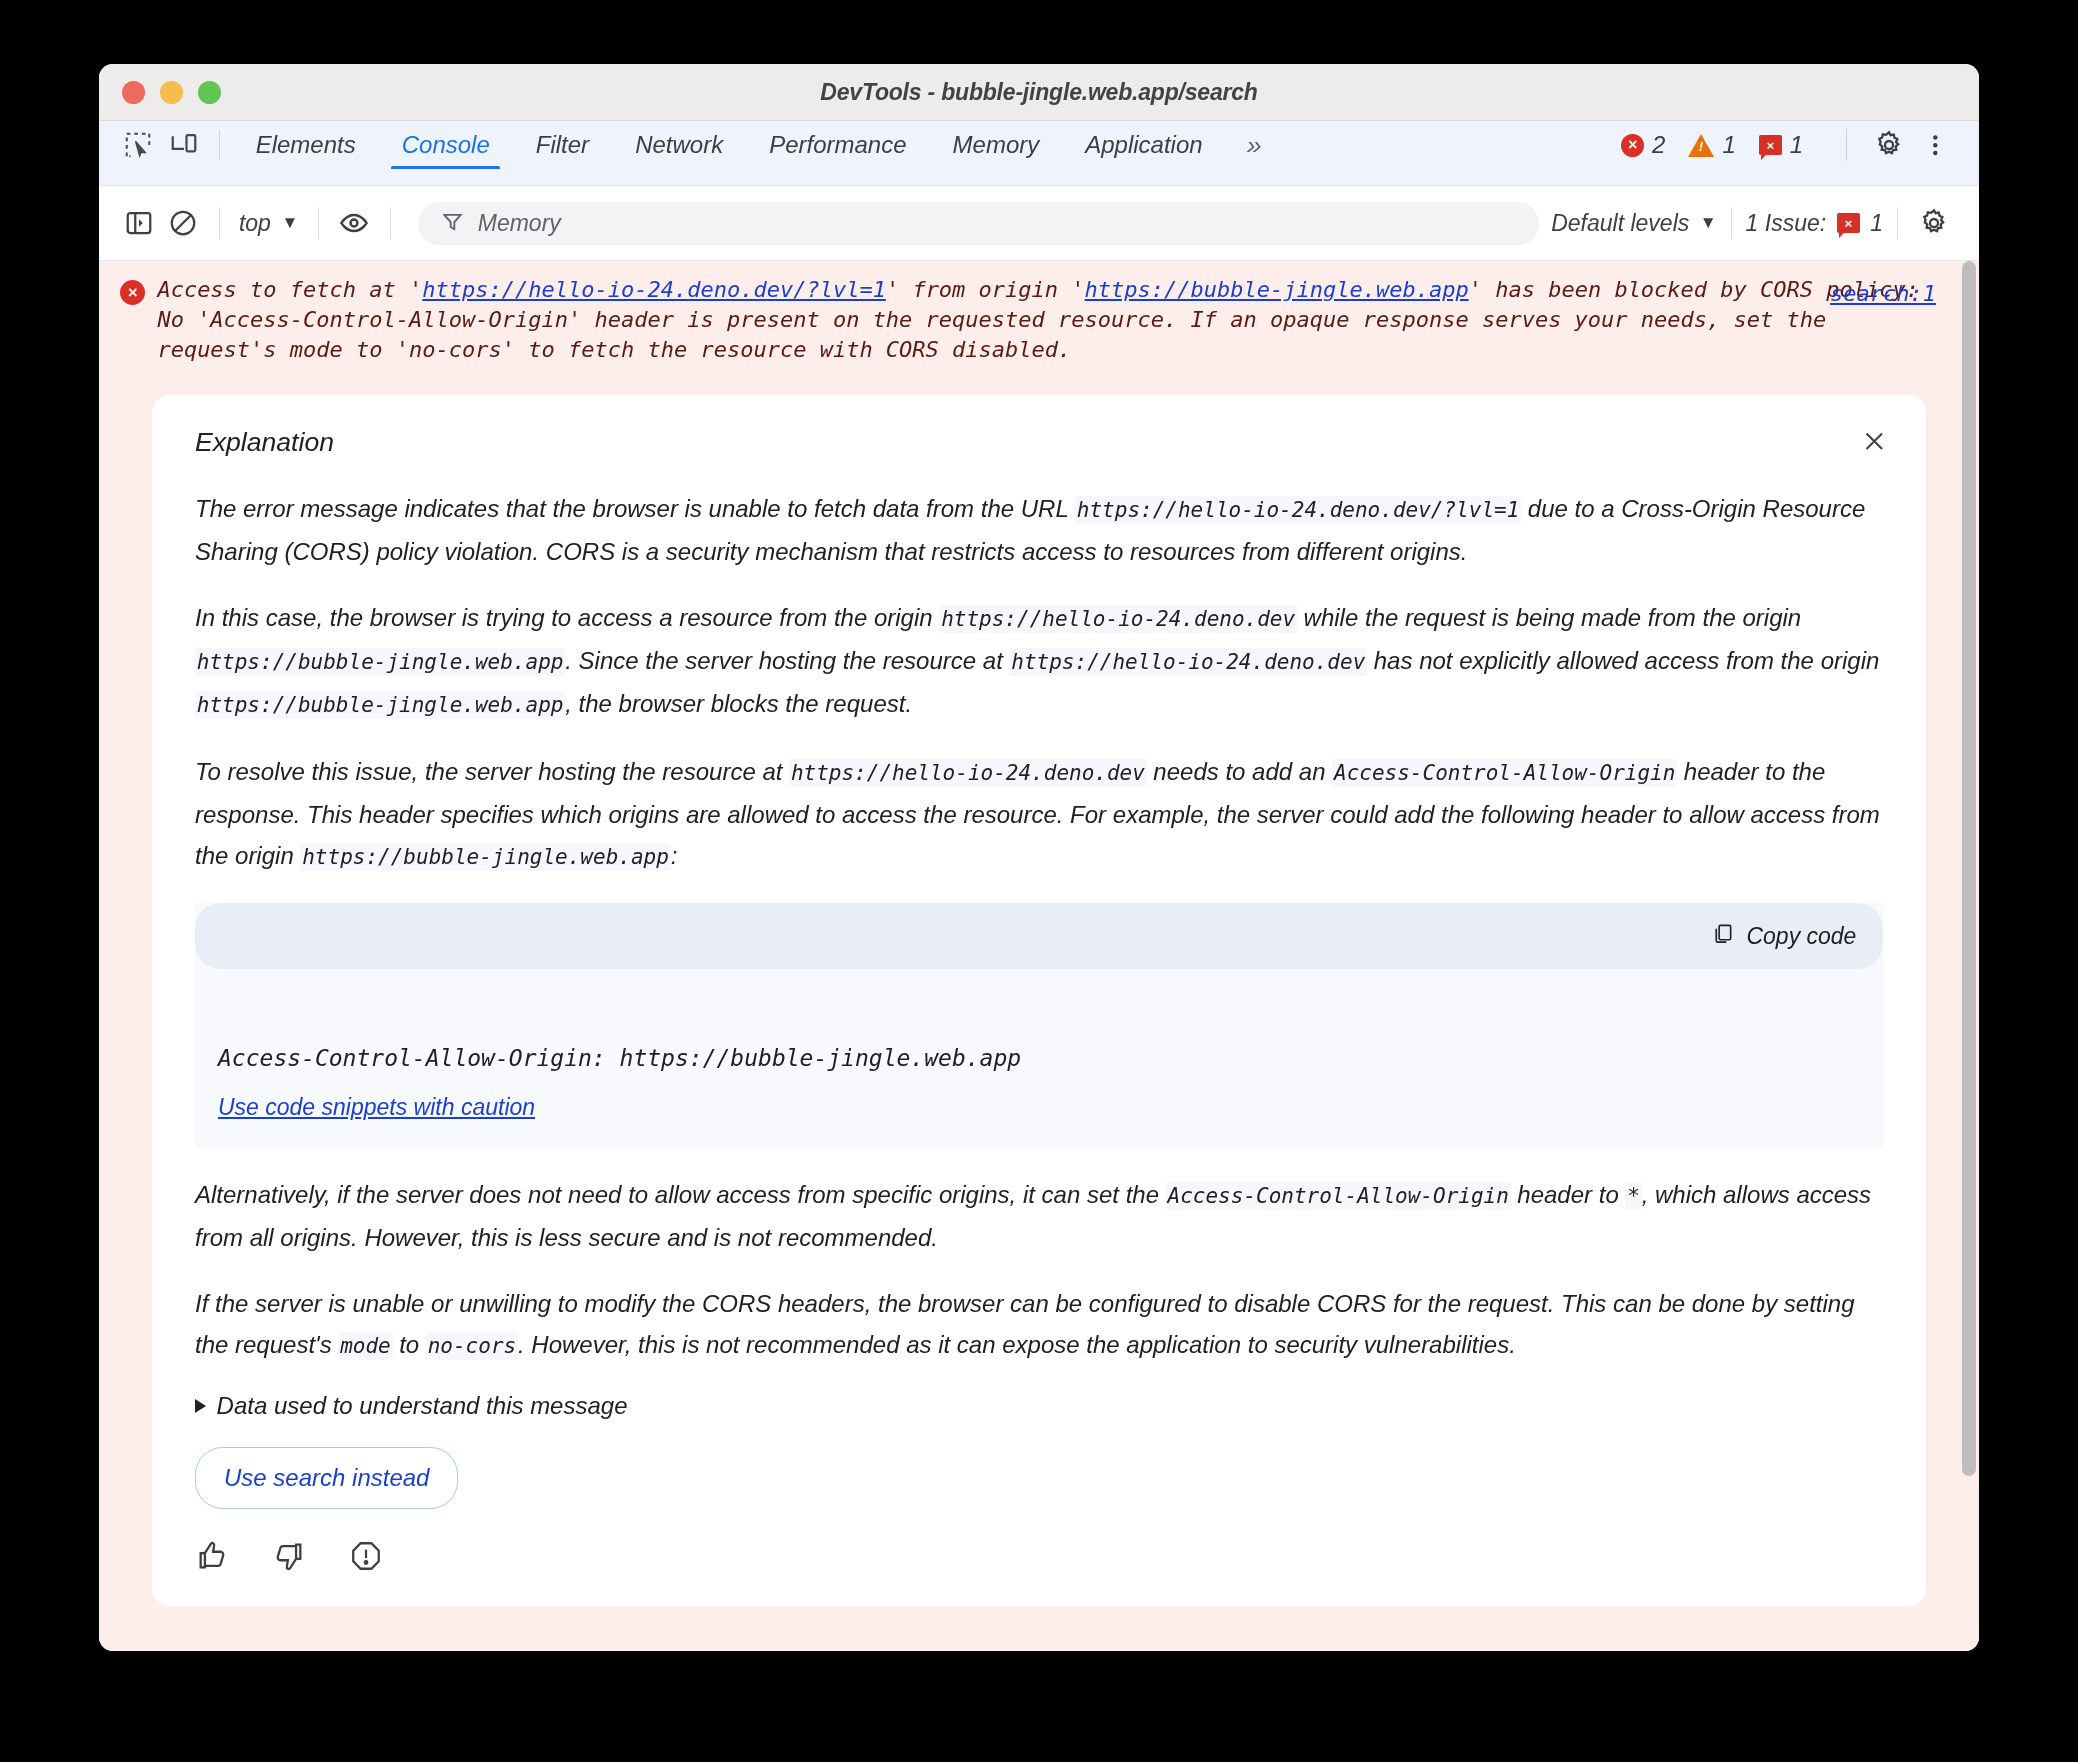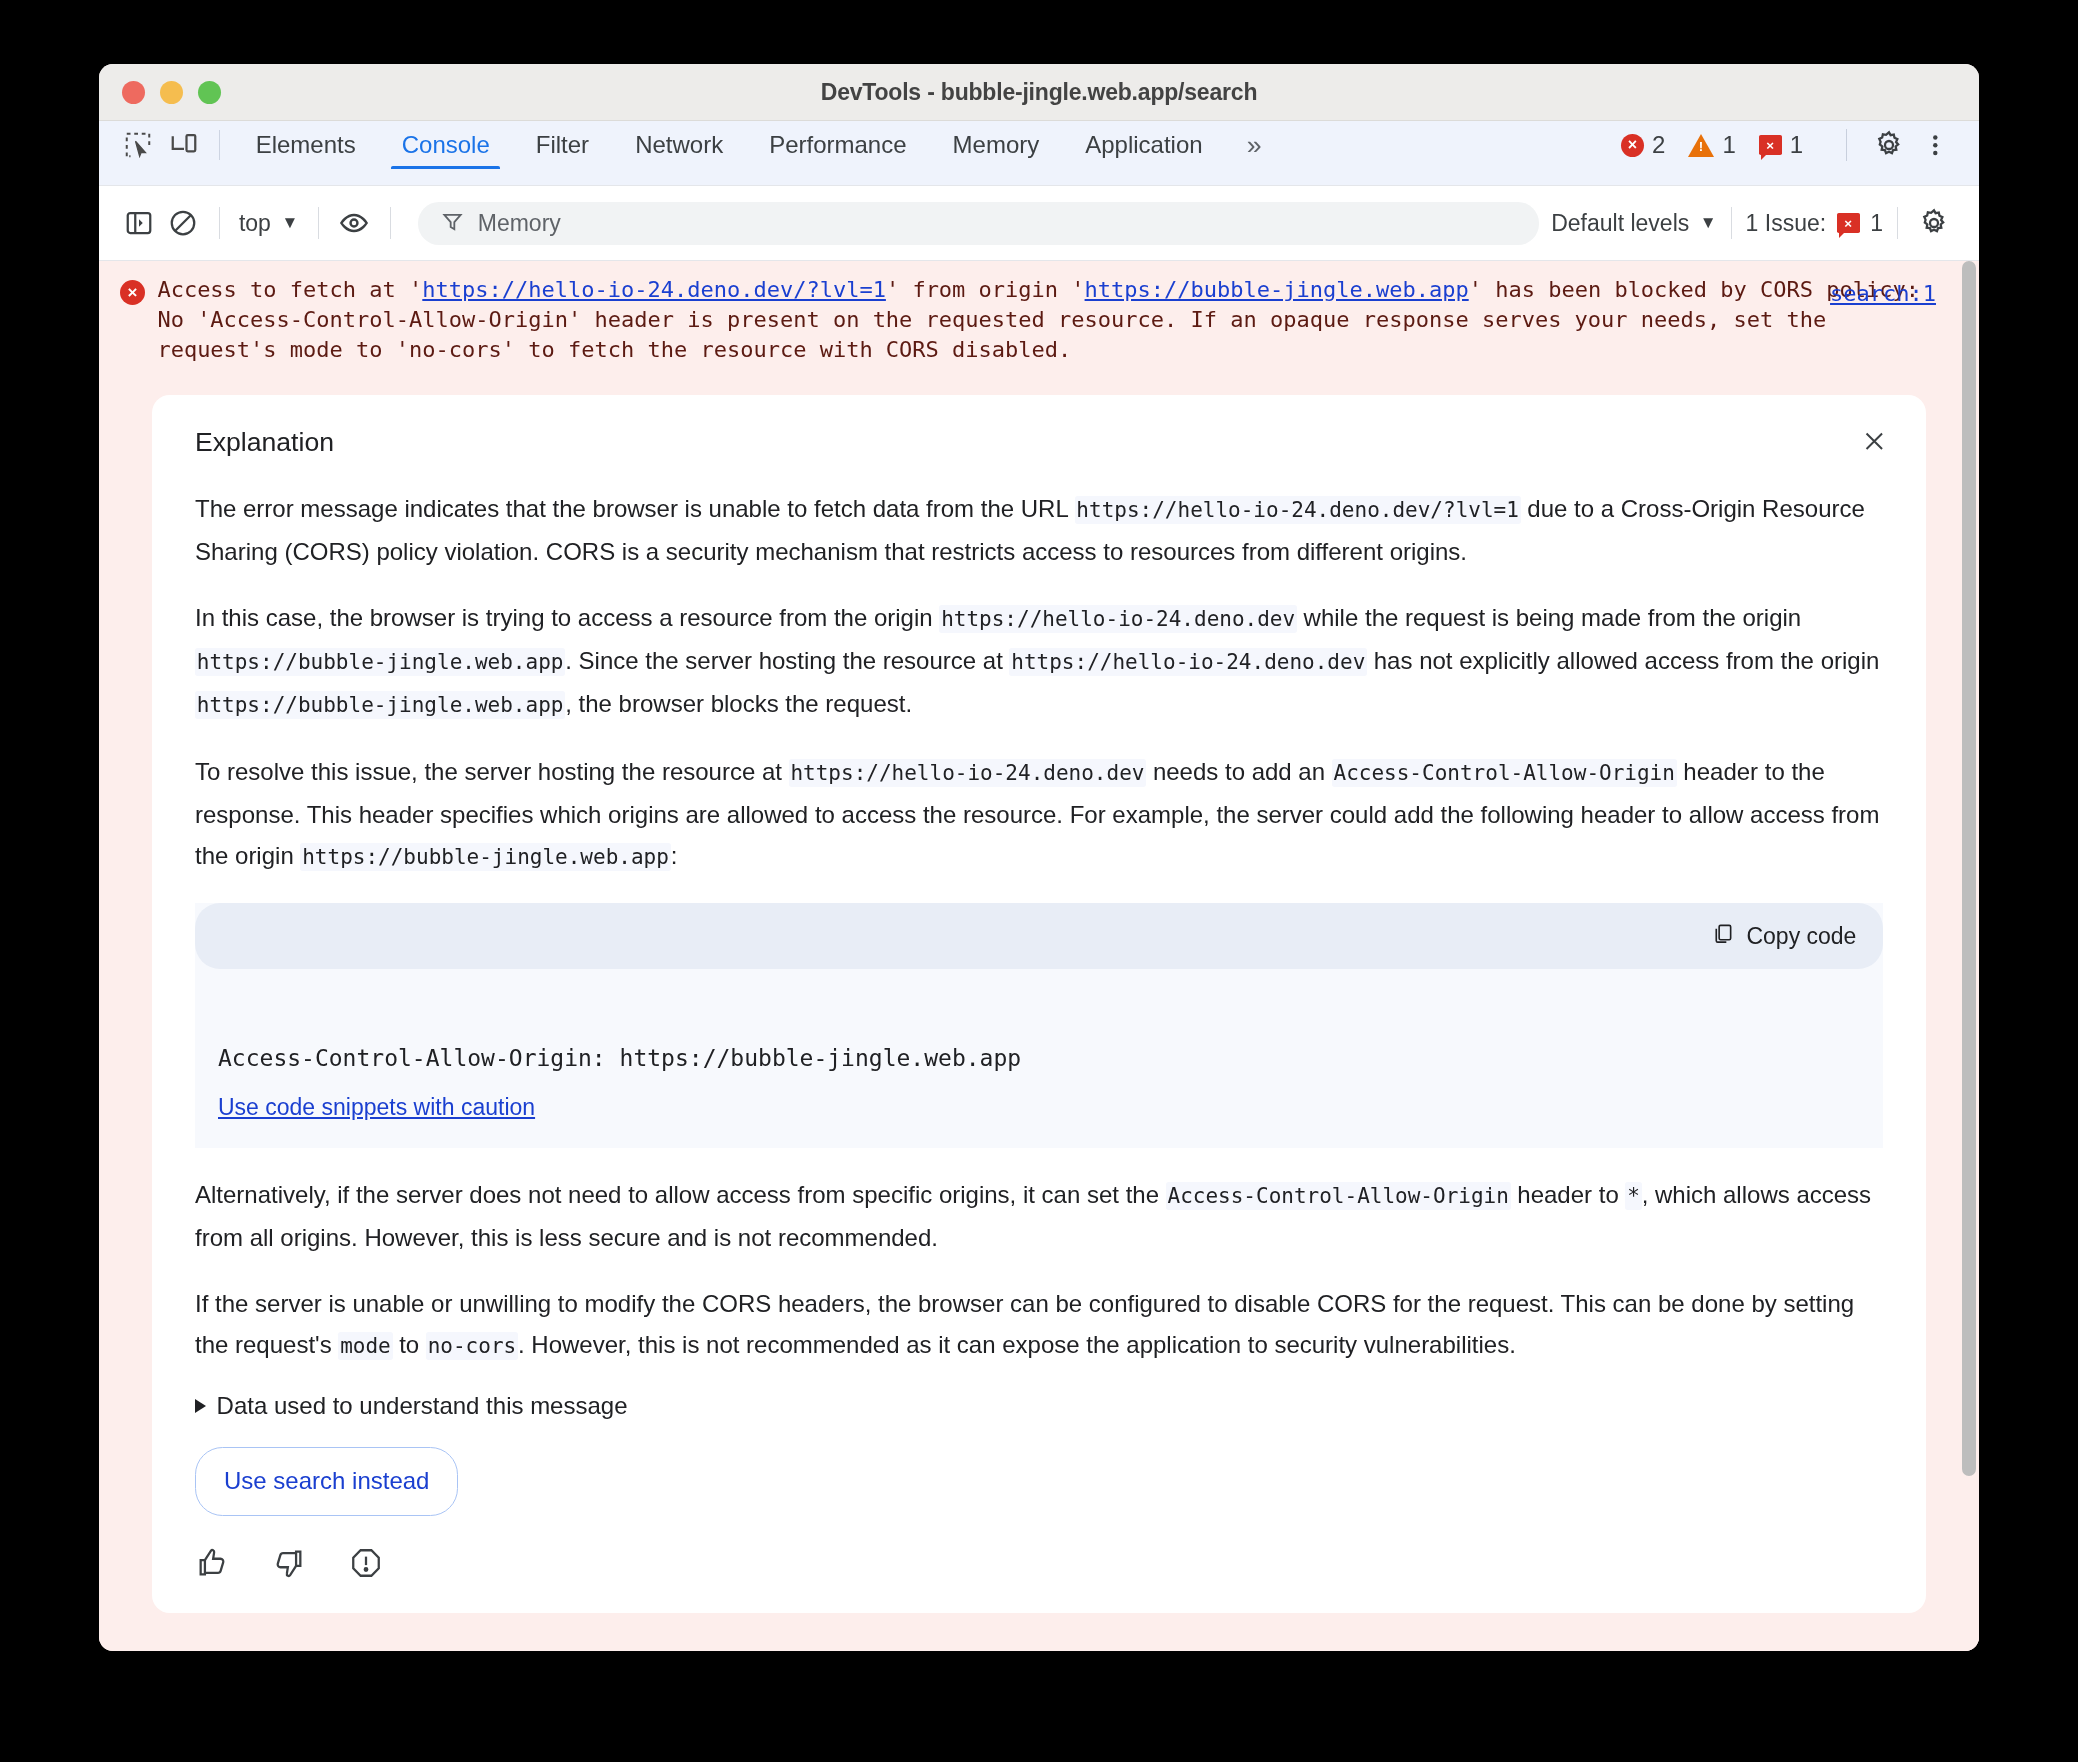--- a/index.html
+++ b/index.html
@@ -13,20 +13,21 @@
   .window {
     position: absolute;
     left: 99px;
     top: 64px;
     width: 1880px;
     height: 1587px;
     background: #fdeeec;
     border-radius: 14px;
     overflow: hidden;
     box-shadow: 0 5.3px 26.6px rgba(0,0,0,0.35);
+    font-style: italic;
   }
   
   .titlebar {
     height: 57px;
     background: #edecea;
     border-bottom: 0.9px solid #dcdbd8;
     display: flex;
     align-items: center;
     position: relative;
   }
@@ -280,21 +281,21 @@
   .tri {
     width: 0; height: 0;
     border-left: 11.5px solid #202124;
     border-top: 7px solid transparent;
     border-bottom: 7px solid transparent;
   }
   .pill-btn {
     display: inline-flex;
     align-items: center;
     justify-content: center;
-    height: 69px;
+    height: 62px;
     padding: 0 28px;
     border: 0.9px solid #a9c4f5;
     border-radius: 27.5px;
     color: #1a3fd0;
     font-size: 24px;
     background: #fff;
   }
   .footer {
     display: flex;
     align-items: flex-end;

